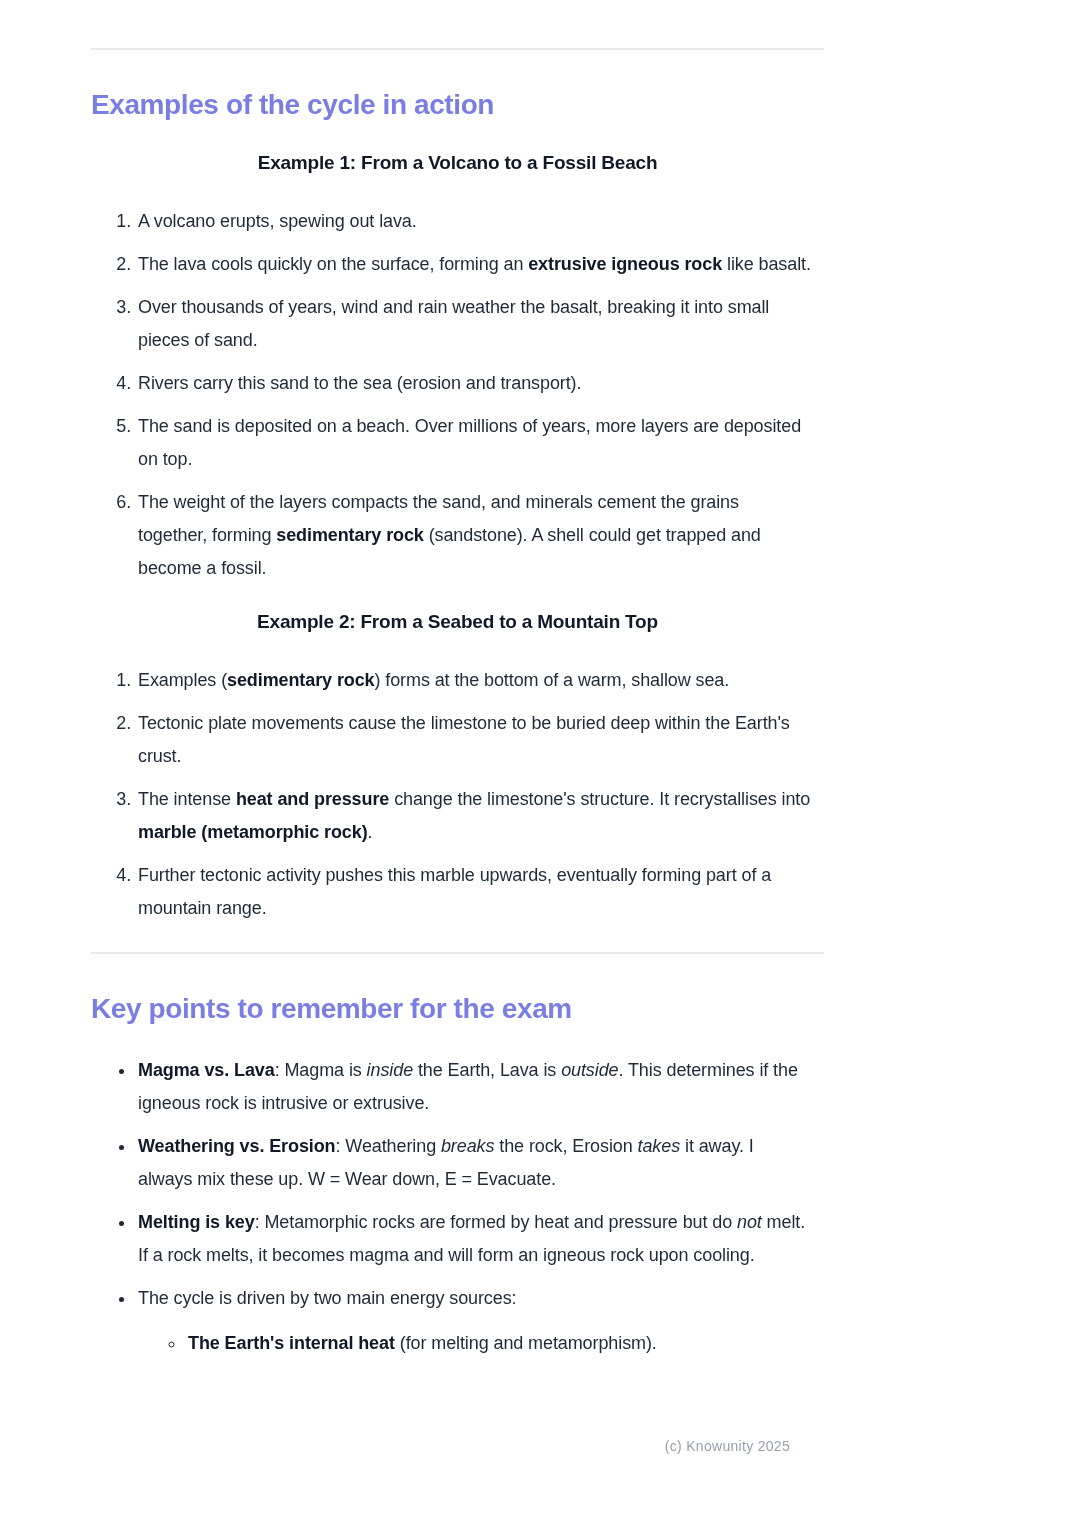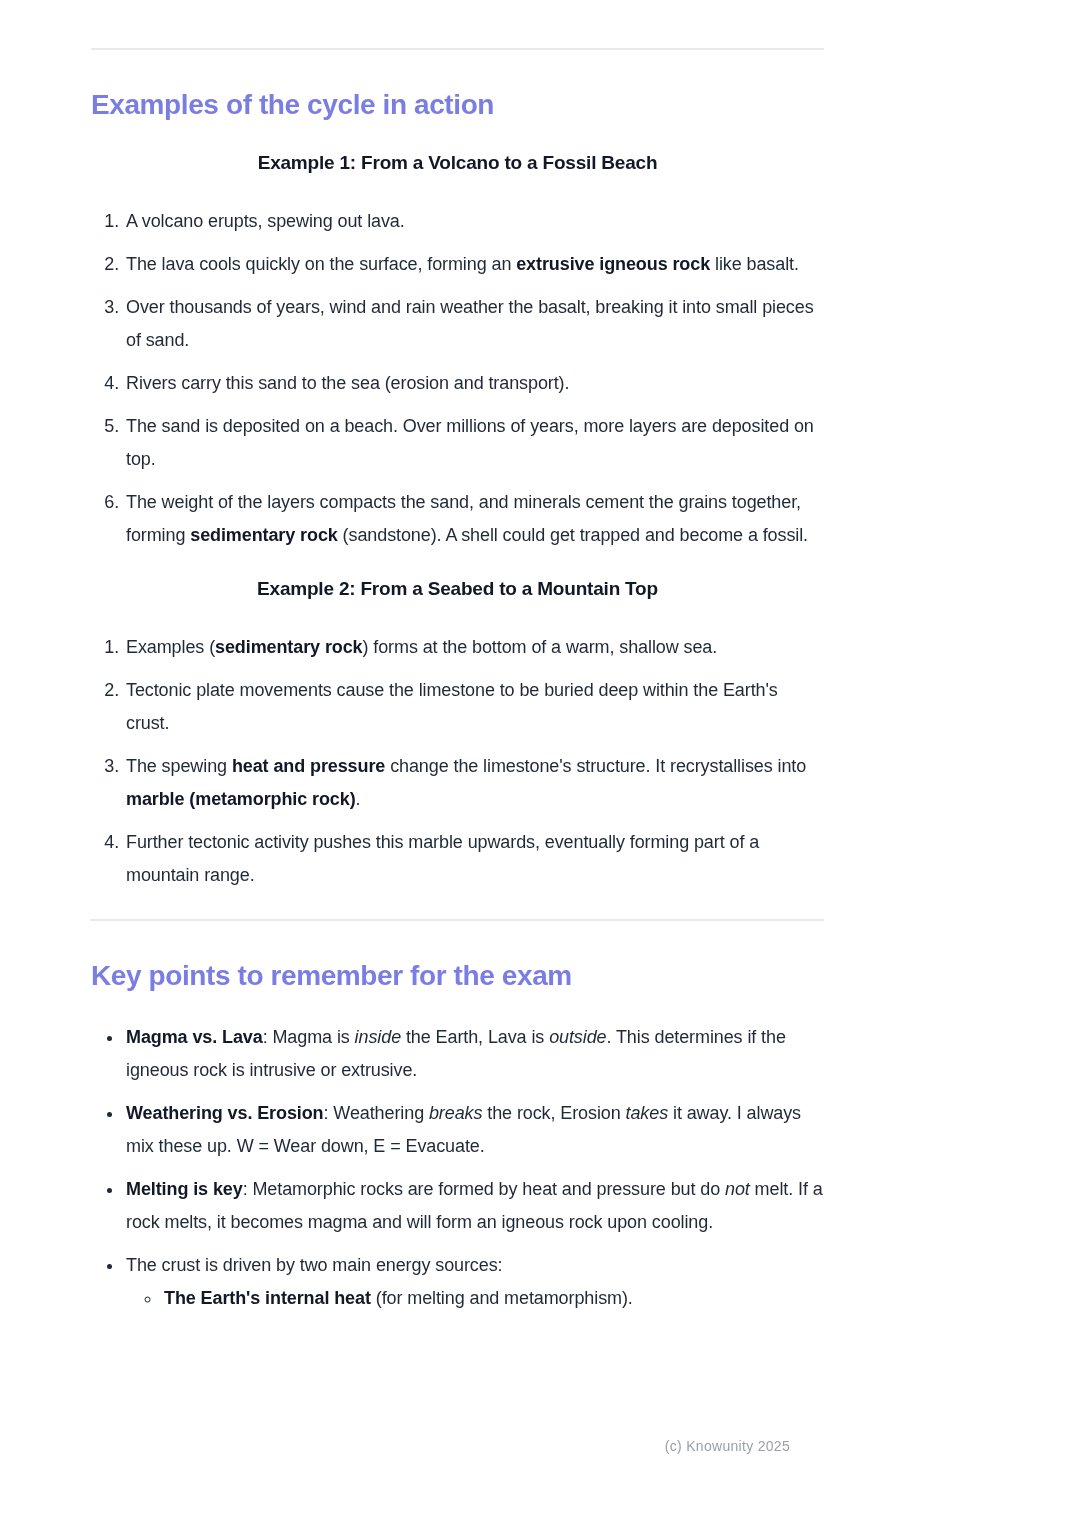--- a/index.html
+++ b/index.html
@@ -17,21 +17,21 @@
   hr.rule{border:0;height:2px;background:var(--rule);margin:48px 0 0}
   hr.rule.second{margin-top:27px}
   h1{
     font-size:28px;line-height:34px;font-weight:700;color:var(--accent);
     margin:38px 0 28px;letter-spacing:-0.4px;
   }
   h3{
     font-size:19px;line-height:26px;font-weight:700;color:var(--heading);
     margin:24px 0 29px;letter-spacing:-0.2px;text-align:center;
   }
-  ol,ul{margin:0;padding:0 0 0 33px;font-size:18px;line-height:33px;letter-spacing:-0.1px}
+  ol,ul{margin:12px;padding:0 0 0 33px;font-size:18px;line-height:33px;letter-spacing:-0.1px}
   li{margin:0 0 10px 0;padding-left:2px}
   ul.sub{padding:0 0 0 36px;font-size:18px}
   ul.sub li{margin:0}
   .b{font-weight:700;color:var(--heading)}
   .i{font-style:italic}
   .side-panel{
     position:absolute;left:975px;top:49px;width:57px;height:1429px;
     background:var(--panel_bg);border-left:6px solid var(--panel_border);z-index:1;
   }
   .footer{
@@ -58,33 +58,33 @@
         <li><span>Rivers carry this sand to the sea (erosion and transport).</span></li>
         <li><span>The sand is deposited on a beach. Over millions of years, more layers are deposited on top.</span></li>
         <li><span>The weight of the layers compacts the sand, and minerals cement the grains together, forming </span><span class="b">sedimentary rock</span><span> (sandstone). A shell could get trapped and become a fossil.</span></li>
       </ol>
 
     <h3>Example 2: From a Seabed to a Mountain Top</h3>
 
     <ol>
         <li><span>Examples (</span><span class="b">sedimentary rock</span><span>) forms at the bottom of a warm, shallow sea.</span></li>
         <li><span>Tectonic plate movements cause the limestone to be buried deep within the Earth's crust.</span></li>
-        <li><span>The spewing </span><span class="b">heat and pressure</span><span> change the limestone's structure. It recrystallises into </span><span class="b">marble (metamorphic rock)</span><span>.</span></li>
+        <li><span>The intense </span><span class="b">heat and pressure</span><span> change the limestone's structure. It recrystallises into </span><span class="b">marble (metamorphic rock)</span><span>.</span></li>
         <li><span>Further tectonic activity pushes this marble upwards, eventually forming part of a mountain range.</span></li>
       </ol>
 
     <hr class="rule second">
 
     <h1>Key points to remember for the exam</h1>
 
     <ul>
         <li><span class="b">Magma vs. Lava</span><span>: Magma is </span><span class="i">inside</span><span> the Earth, Lava is </span><span class="i">outside</span><span>. This determines if the igneous rock is intrusive or extrusive.</span></li>
         <li><span class="b">Weathering vs. Erosion</span><span>: Weathering </span><span class="i">breaks</span><span> the rock, Erosion </span><span class="i">takes</span><span> it away. I always mix these up. W = Wear down, E = Evacuate.</span></li>
         <li><span class="b">Melting is key</span><span>: Metamorphic rocks are formed by heat and pressure but do </span><span class="i">not</span><span> melt. If a rock melts, it becomes magma and will form an igneous rock upon cooling.</span></li>
-        <li><span>The crust is driven by two main energy sources:</span><ul class="sub">
+        <li><span>The cycle is driven by two main energy sources:</span><ul class="sub">
             <li><span class="b">The Earth's internal heat</span><span> (for melting and metamorphism).</span></li>
           </ul></li>
       </ul>
 
   </div>
 
   <div class="side-panel"></div>
 
   <div class="footer">(c) Knowunity 2025</div>
 </div>

